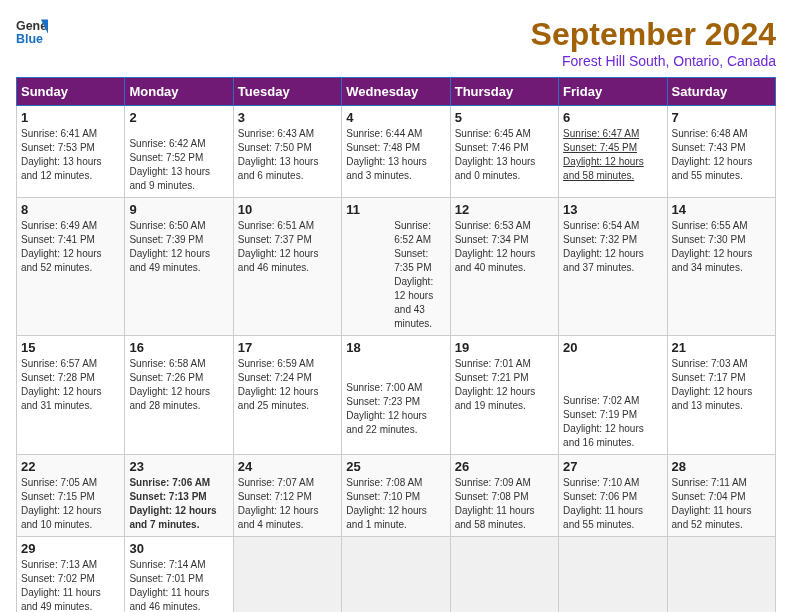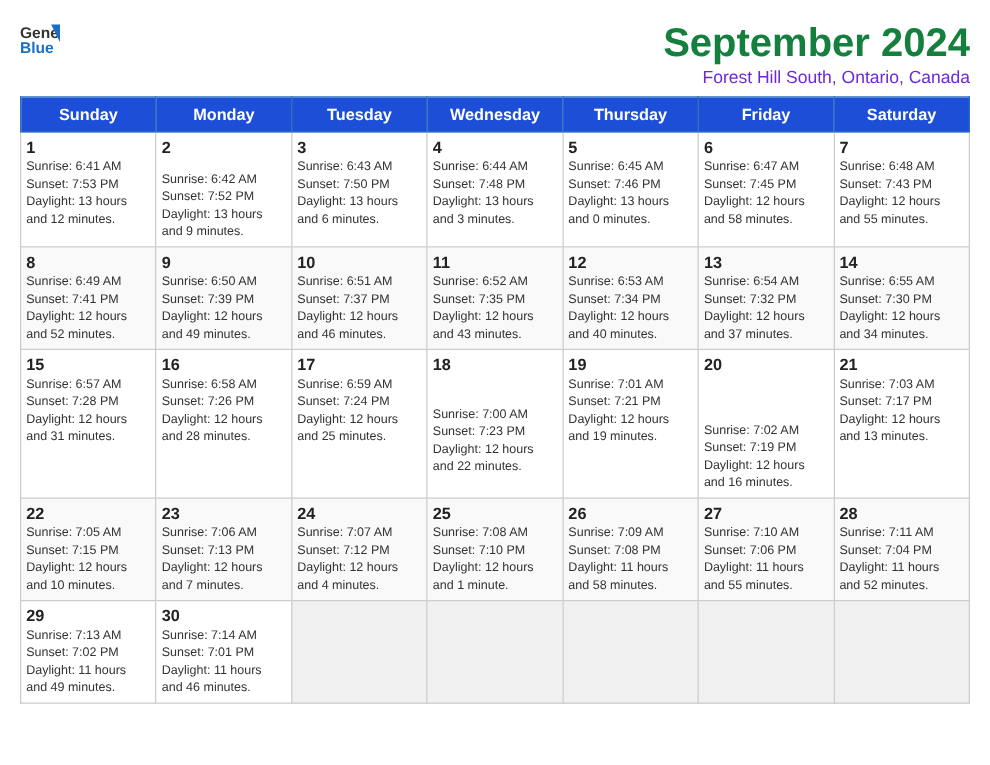--- a/index.html
+++ b/index.html
@@ -24,36 +24,36 @@
     .logo-icon {
       width: 32px;
       height: 32px;
     }
     .title-block {
       text-align: right;
     }
     .month-title {
       font-size: 32px;
       font-weight: bold;
-      color: #15803d;
+      color: #a16207;
     }
     .location {
       font-size: 14px;
       color: #6d28d9;
     }
     table {
       width: 100%;
       border-collapse: collapse;
       font-size: 10.5px;
     }
     thead tr th {
-      background: #1d4ed8;
+      background: #701a75;
       color: #fff;
       padding: 6px 4px;
-      text-align: center;
+      text-align: left;
       font-size: 13px;
       font-weight: bold;
       border: 1px solid #2a6fbe;
     }
     tbody tr td {
       border: 1px solid #ccc;
       vertical-align: top;
       padding: 4px;
       width: 14.28%;
       min-height: 80px;
@@ -139,21 +139,21 @@
         </td>
         <td>
           <span class="day-num">5</span>
           <div class="day-info" style="white-space: pre-line;">Sunrise: 6:45 AM
 Sunset: 7:46 PM
 Daylight: 13 hours
 and 0 minutes.</div>
         </td>
         <td>
           <span class="day-num">6</span>
-          <div class="day-info" style="white-space: pre-line;">Sunrise: 6:47 AM
+          <div class="day-info" style="white-space: pre-line; text-decoration: underline;">Sunrise: 6:47 AM
 Sunset: 7:45 PM
 Daylight: 12 hours
 and 58 minutes.</div>
         </td>
         <td>
           <span class="day-num">7</span>
           <div class="day-info" style="white-space: pre-line;">Sunrise: 6:48 AM
 Sunset: 7:43 PM
 Daylight: 12 hours
 and 55 minutes.</div>
@@ -176,21 +176,21 @@
         </td>
         <td>
           <span class="day-num">10</span>
           <div class="day-info" style="white-space: pre-line;">Sunrise: 6:51 AM
 Sunset: 7:37 PM
 Daylight: 12 hours
 and 46 minutes.</div>
         </td>
         <td>
           <span class="day-num">11</span>
-          <div class="day-info" style="white-space: pre-line;">Sunrise: 6:52 AM
+          <div class="day-info" style="white-space: pre-line; margin-left: 48px;">Sunrise: 6:52 AM
 Sunset: 7:35 PM
 Daylight: 12 hours
 and 43 minutes.</div>
         </td>
         <td>
           <span class="day-num">12</span>
           <div class="day-info" style="white-space: pre-line;">Sunrise: 6:53 AM
 Sunset: 7:34 PM
 Daylight: 12 hours
 and 40 minutes.</div>
@@ -264,21 +264,21 @@
       <tr>
         <td>
           <span class="day-num">22</span>
           <div class="day-info" style="white-space: pre-line;">Sunrise: 7:05 AM
 Sunset: 7:15 PM
 Daylight: 12 hours
 and 10 minutes.</div>
         </td>
         <td>
           <span class="day-num">23</span>
-          <div class="day-info" style="white-space: pre-line;">Sunrise: 7:06 AM
+          <div class="day-info" style="white-space: pre-line; font-weight: bold;">Sunrise: 7:06 AM
 Sunset: 7:13 PM
 Daylight: 12 hours
 and 7 minutes.</div>
         </td>
         <td>
           <span class="day-num">24</span>
           <div class="day-info" style="white-space: pre-line;">Sunrise: 7:07 AM
 Sunset: 7:12 PM
 Daylight: 12 hours
 and 4 minutes.</div>

